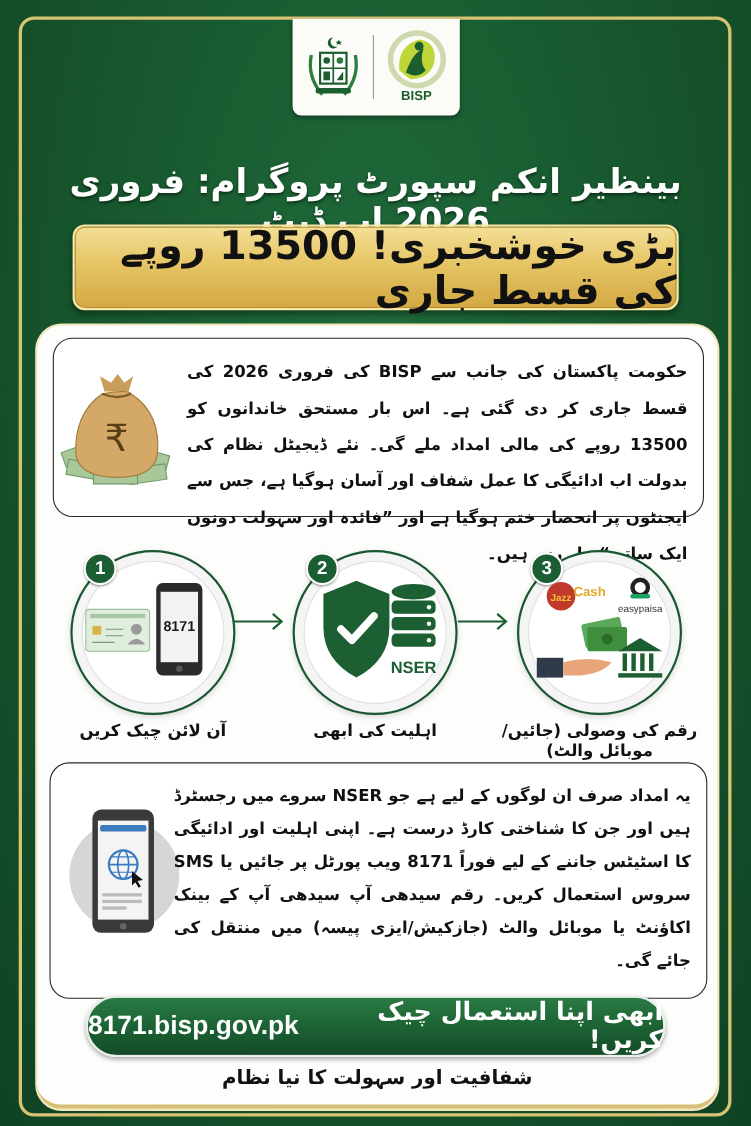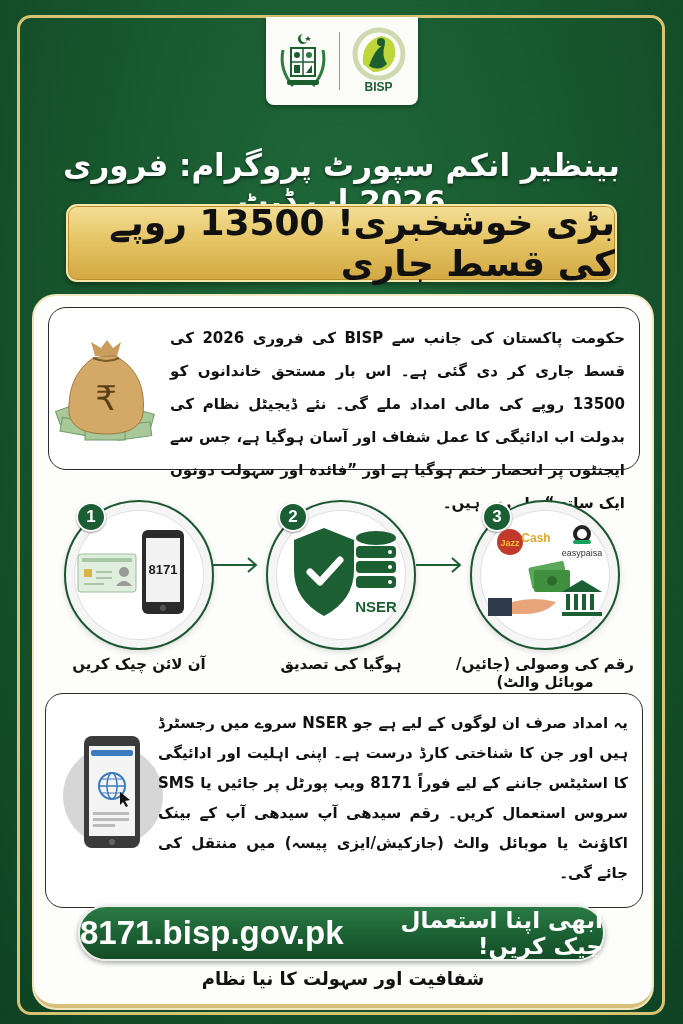--- a/index.html
+++ b/index.html
@@ -88,21 +88,21 @@
   .phone-graphic { position: absolute; left: 14px; top: 34px; width: 106px; height: 130px; }
 
   .cta {
     position: absolute; left: 78px; top: 905px; width: 527px; height: 56px;
     background: linear-gradient(180deg, #2a7a44 0%, #1a5e31 60%, #144c27 100%);
     border-radius: 28px; border: 2px solid #e8efe9;
     box-shadow: 0 2px 5px rgba(0,0,0,0.35);
     display: flex; align-items: center; justify-content: center; gap: 10px;
     color: #fff; font-weight: bold;
   }
-  .cta-url { font-family: "Liberation Sans", sans-serif; font-size: 33px; direction: ltr; }
+  .cta-url { font-family: "Liberation Sans", sans-serif; font-size: 24px; direction: ltr; }
   .cta-urdu { font-size: 23px; direction: rtl; }
   .footer-text {
     position: absolute; left: 34px; top: 968px; width: 618px; text-align: center;
     direction: rtl; font-size: 18px; font-weight: bold; color: #111;
   }
 </style>
 </head>
 <body>
 
 <div class="frame"></div>
@@ -199,21 +199,21 @@
       <rect x="72" y="26" width="40" height="12" rx="4"></rect>
       <rect x="72" y="41" width="40" height="12" rx="4"></rect>
       <rect x="72" y="56" width="40" height="12" rx="4"></rect>
       <circle cx="106" cy="32" r="2" fill="#fff"></circle>
       <circle cx="106" cy="47" r="2" fill="#fff"></circle>
       <circle cx="106" cy="62" r="2" fill="#fff"></circle>
     </g>
     <text x="92" y="92" font-size="15" font-weight="bold" text-anchor="middle" fill="#1c5f33" font-family="Liberation Sans, sans-serif">NSER</text>
   </svg>
 </div>
-<div class="step-label" style="left:246px;">ہوگیا کی تصدیق</div>
+<div class="step-label" style="left:246px;">اہلیت کی ابھی</div>
 
 <svg class="arrow" style="left:416px;" viewBox="0 0 48 20">
   <line x1="0" y1="10" x2="44" y2="10" stroke="#1b5e33" stroke-width="2"></line>
   <polyline points="36,3 44,10 36,17" fill="none" stroke="#1b5e33" stroke-width="2"></polyline>
 </svg>
 
 <div class="step" style="left:470px;">
   <div class="step-circle"></div>
   <div class="step-num">3</div>
   <svg style="position:absolute;left:14px;top:20px;" width="124" height="110" viewBox="0 0 124 110">

